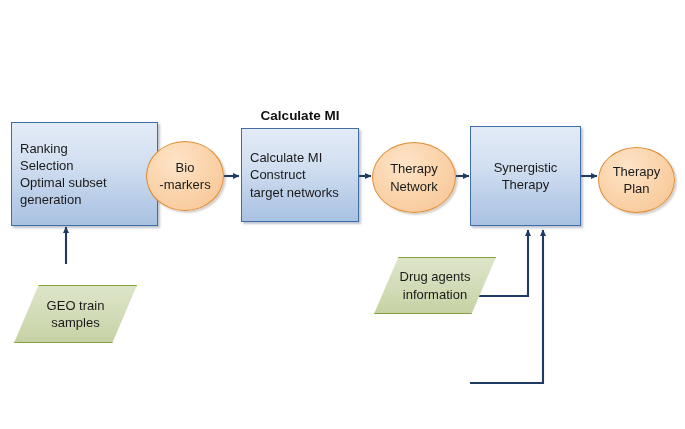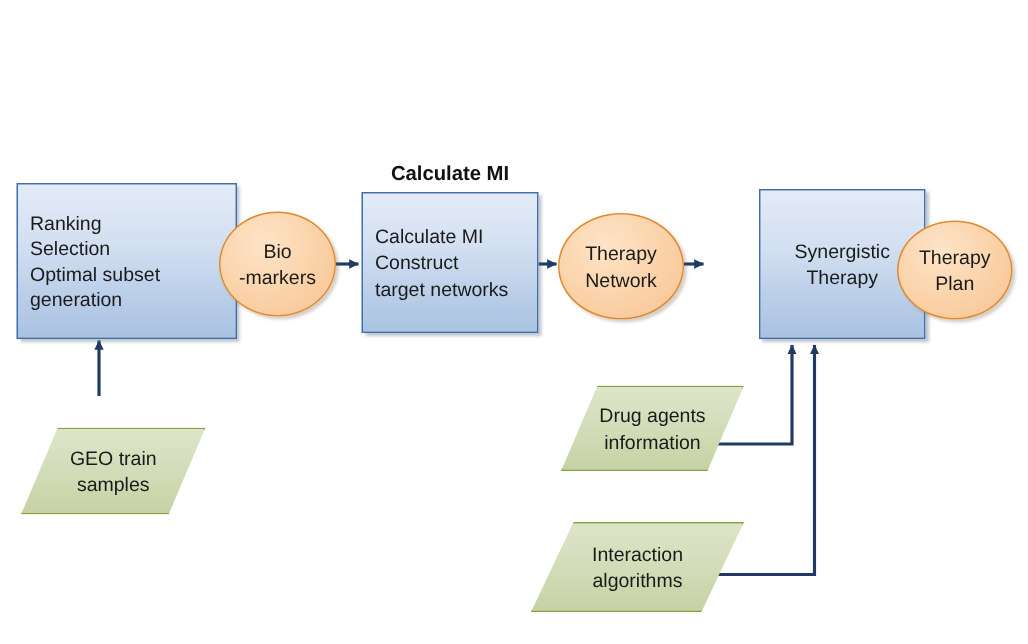--- a/index.html
+++ b/index.html
@@ -171,21 +171,21 @@
 Optimal subset
 generation</div>
   </div>
 
   <div class="pbox" style="left:241px; top:128px; width:118px; height:94px;">
     <div class="ptext">Calculate MI
 Construct
 target networks</div>
   </div>
 
-  <div class="pbox centered" style="left:470px; top:126px; width:111px; height:100px;margin-left:36px;">
+  <div class="pbox centered" style="left:470px; top:126px; width:111px; height:100px;">
     <div class="ptext">Synergistic
 Therapy</div>
   </div>
 
   <div class="ell" style="left:146px; top:141px; width:78px; height:70px;">
     <div class="etext">Bio
 -markers</div>
   </div>
 
   <div class="ell" style="left:372px; top:142px; width:84px; height:71px;">
@@ -203,19 +203,14 @@
     <div class="dtext">GEO train
 samples</div>
   </div>
 
   <div class="para" style="left:374px; top:257px; width:122px; height:57px;text-decoration:underline;">
     <div class="shape"></div>
     <div class="dtext">Drug agents
 information</div>
   </div>
 
-  <div class="para" style="left:354px; top:348px; width:142px; height:60px;">
-    <div class="shape"></div>
-    <div class="dtext">Interaction
-algorithms</div>
-  </div>
 
 </div>
 
 </body></html>

